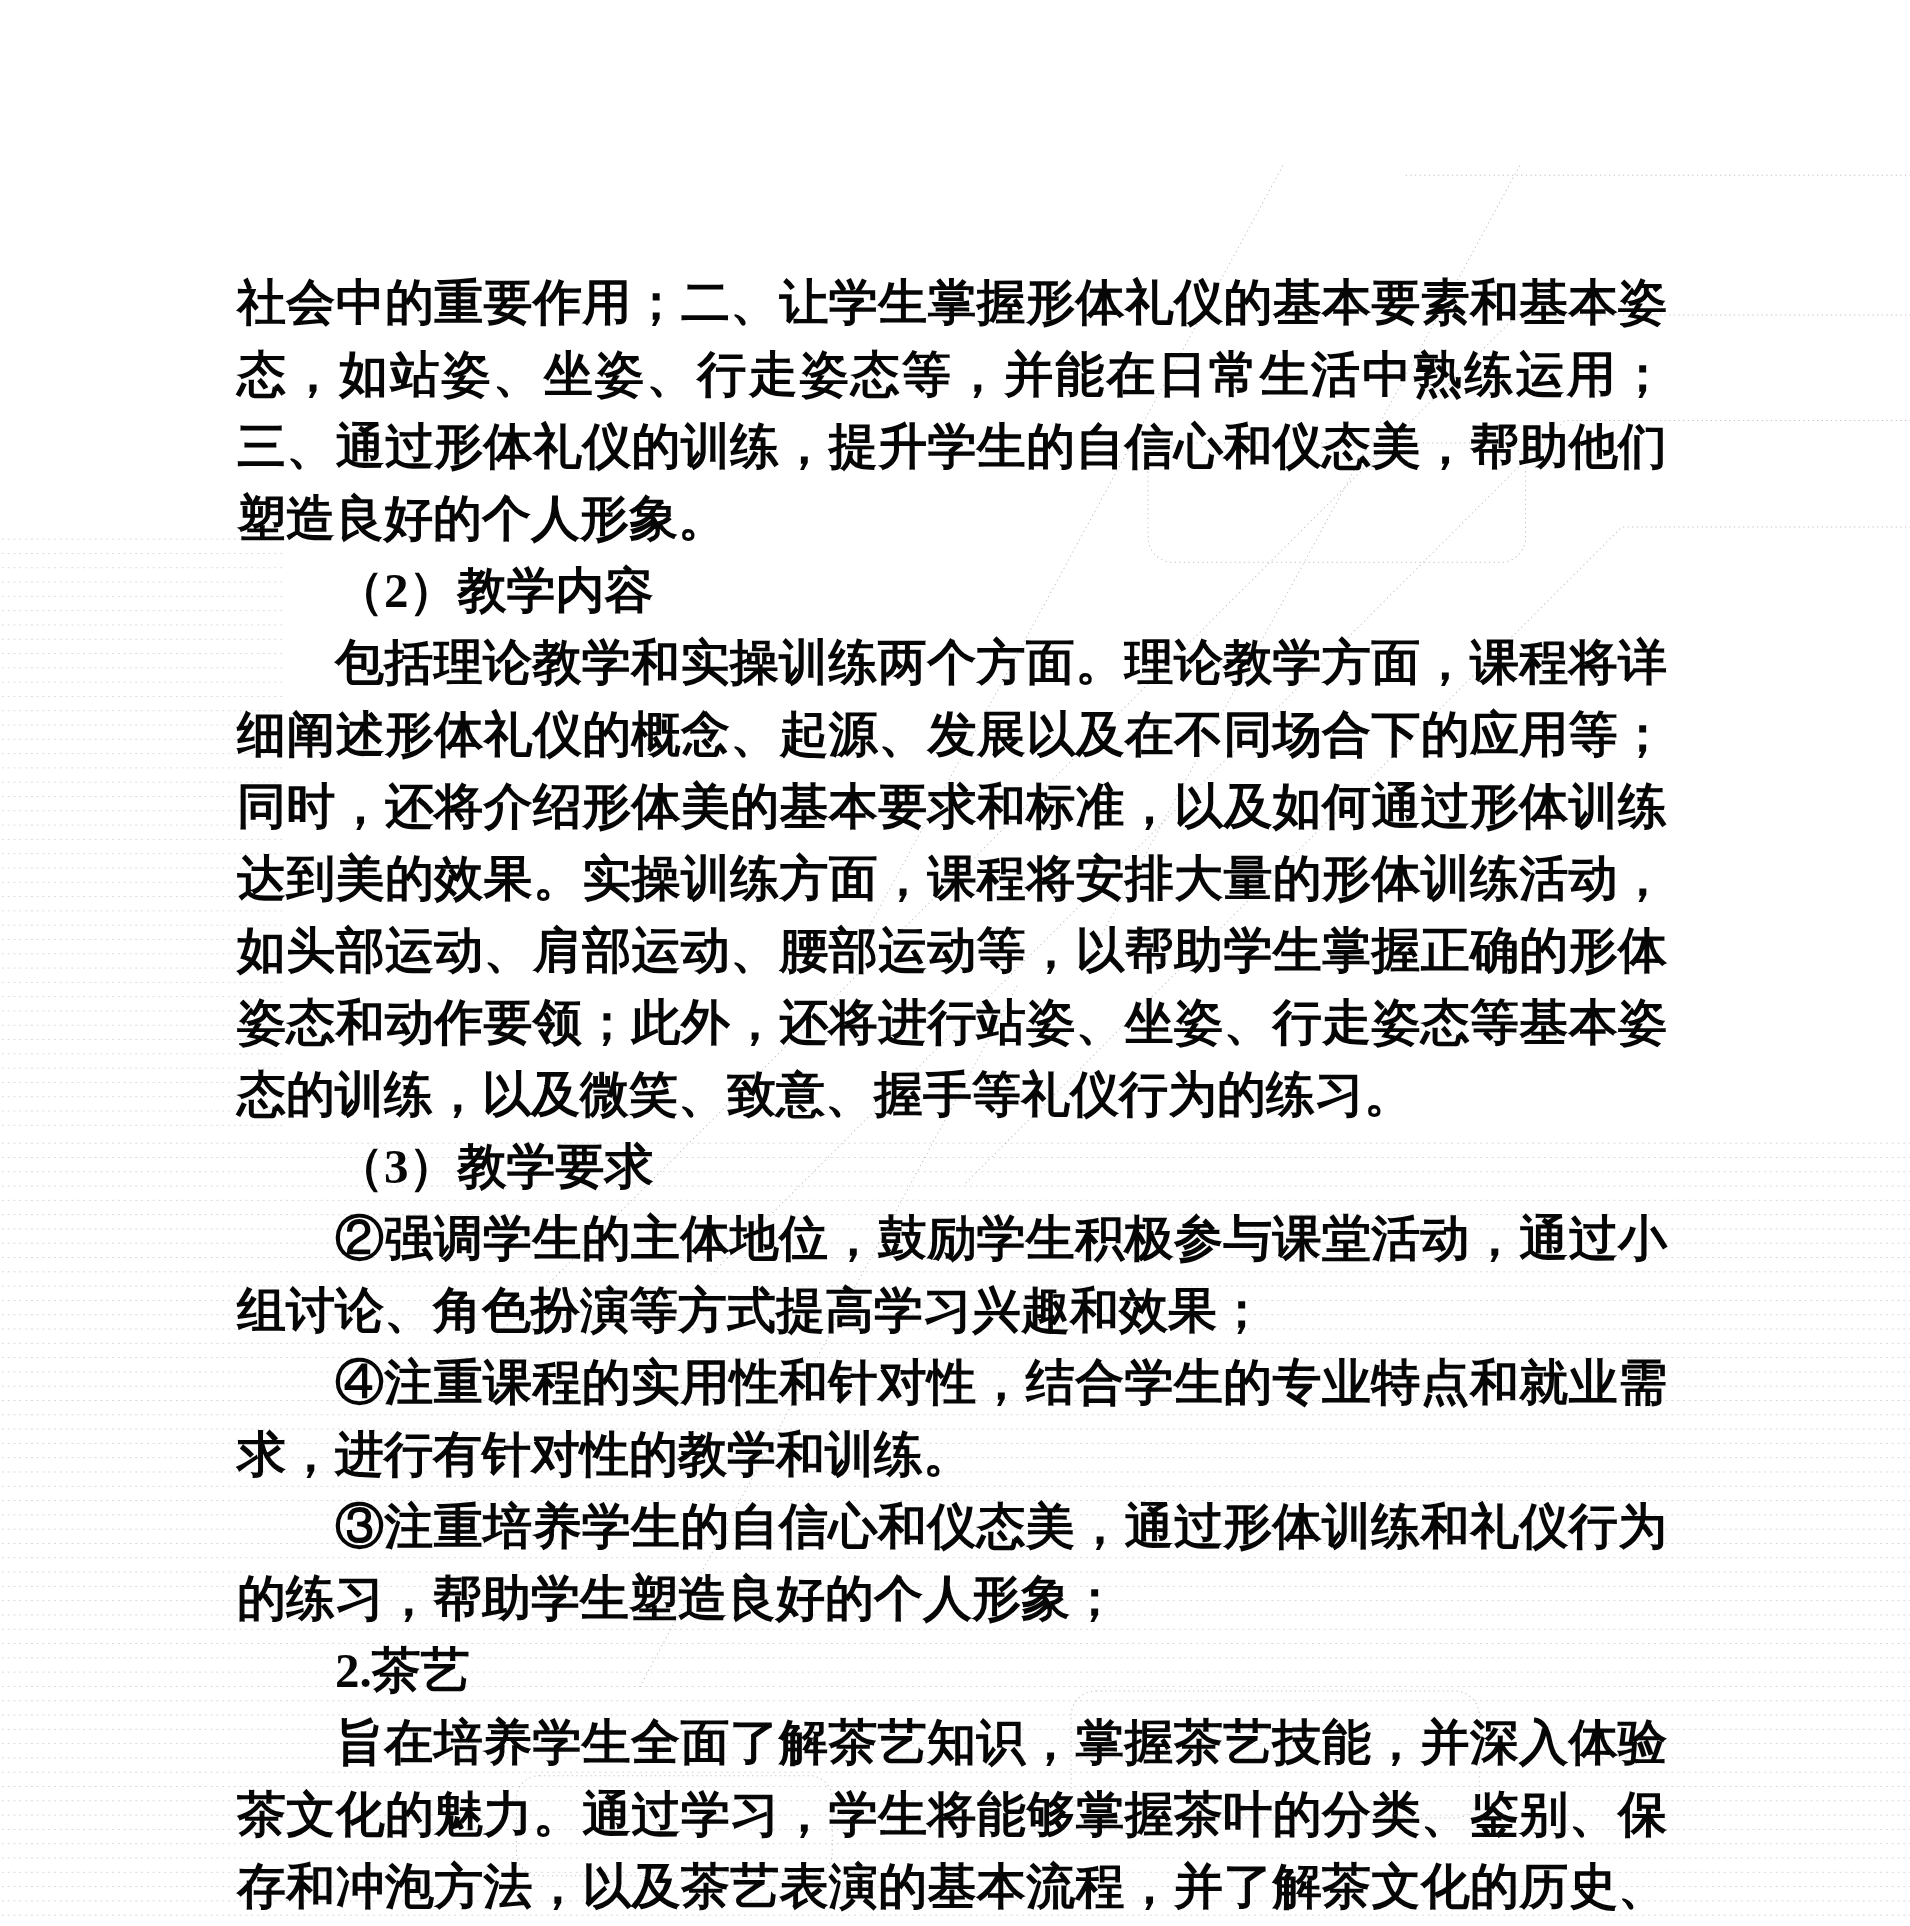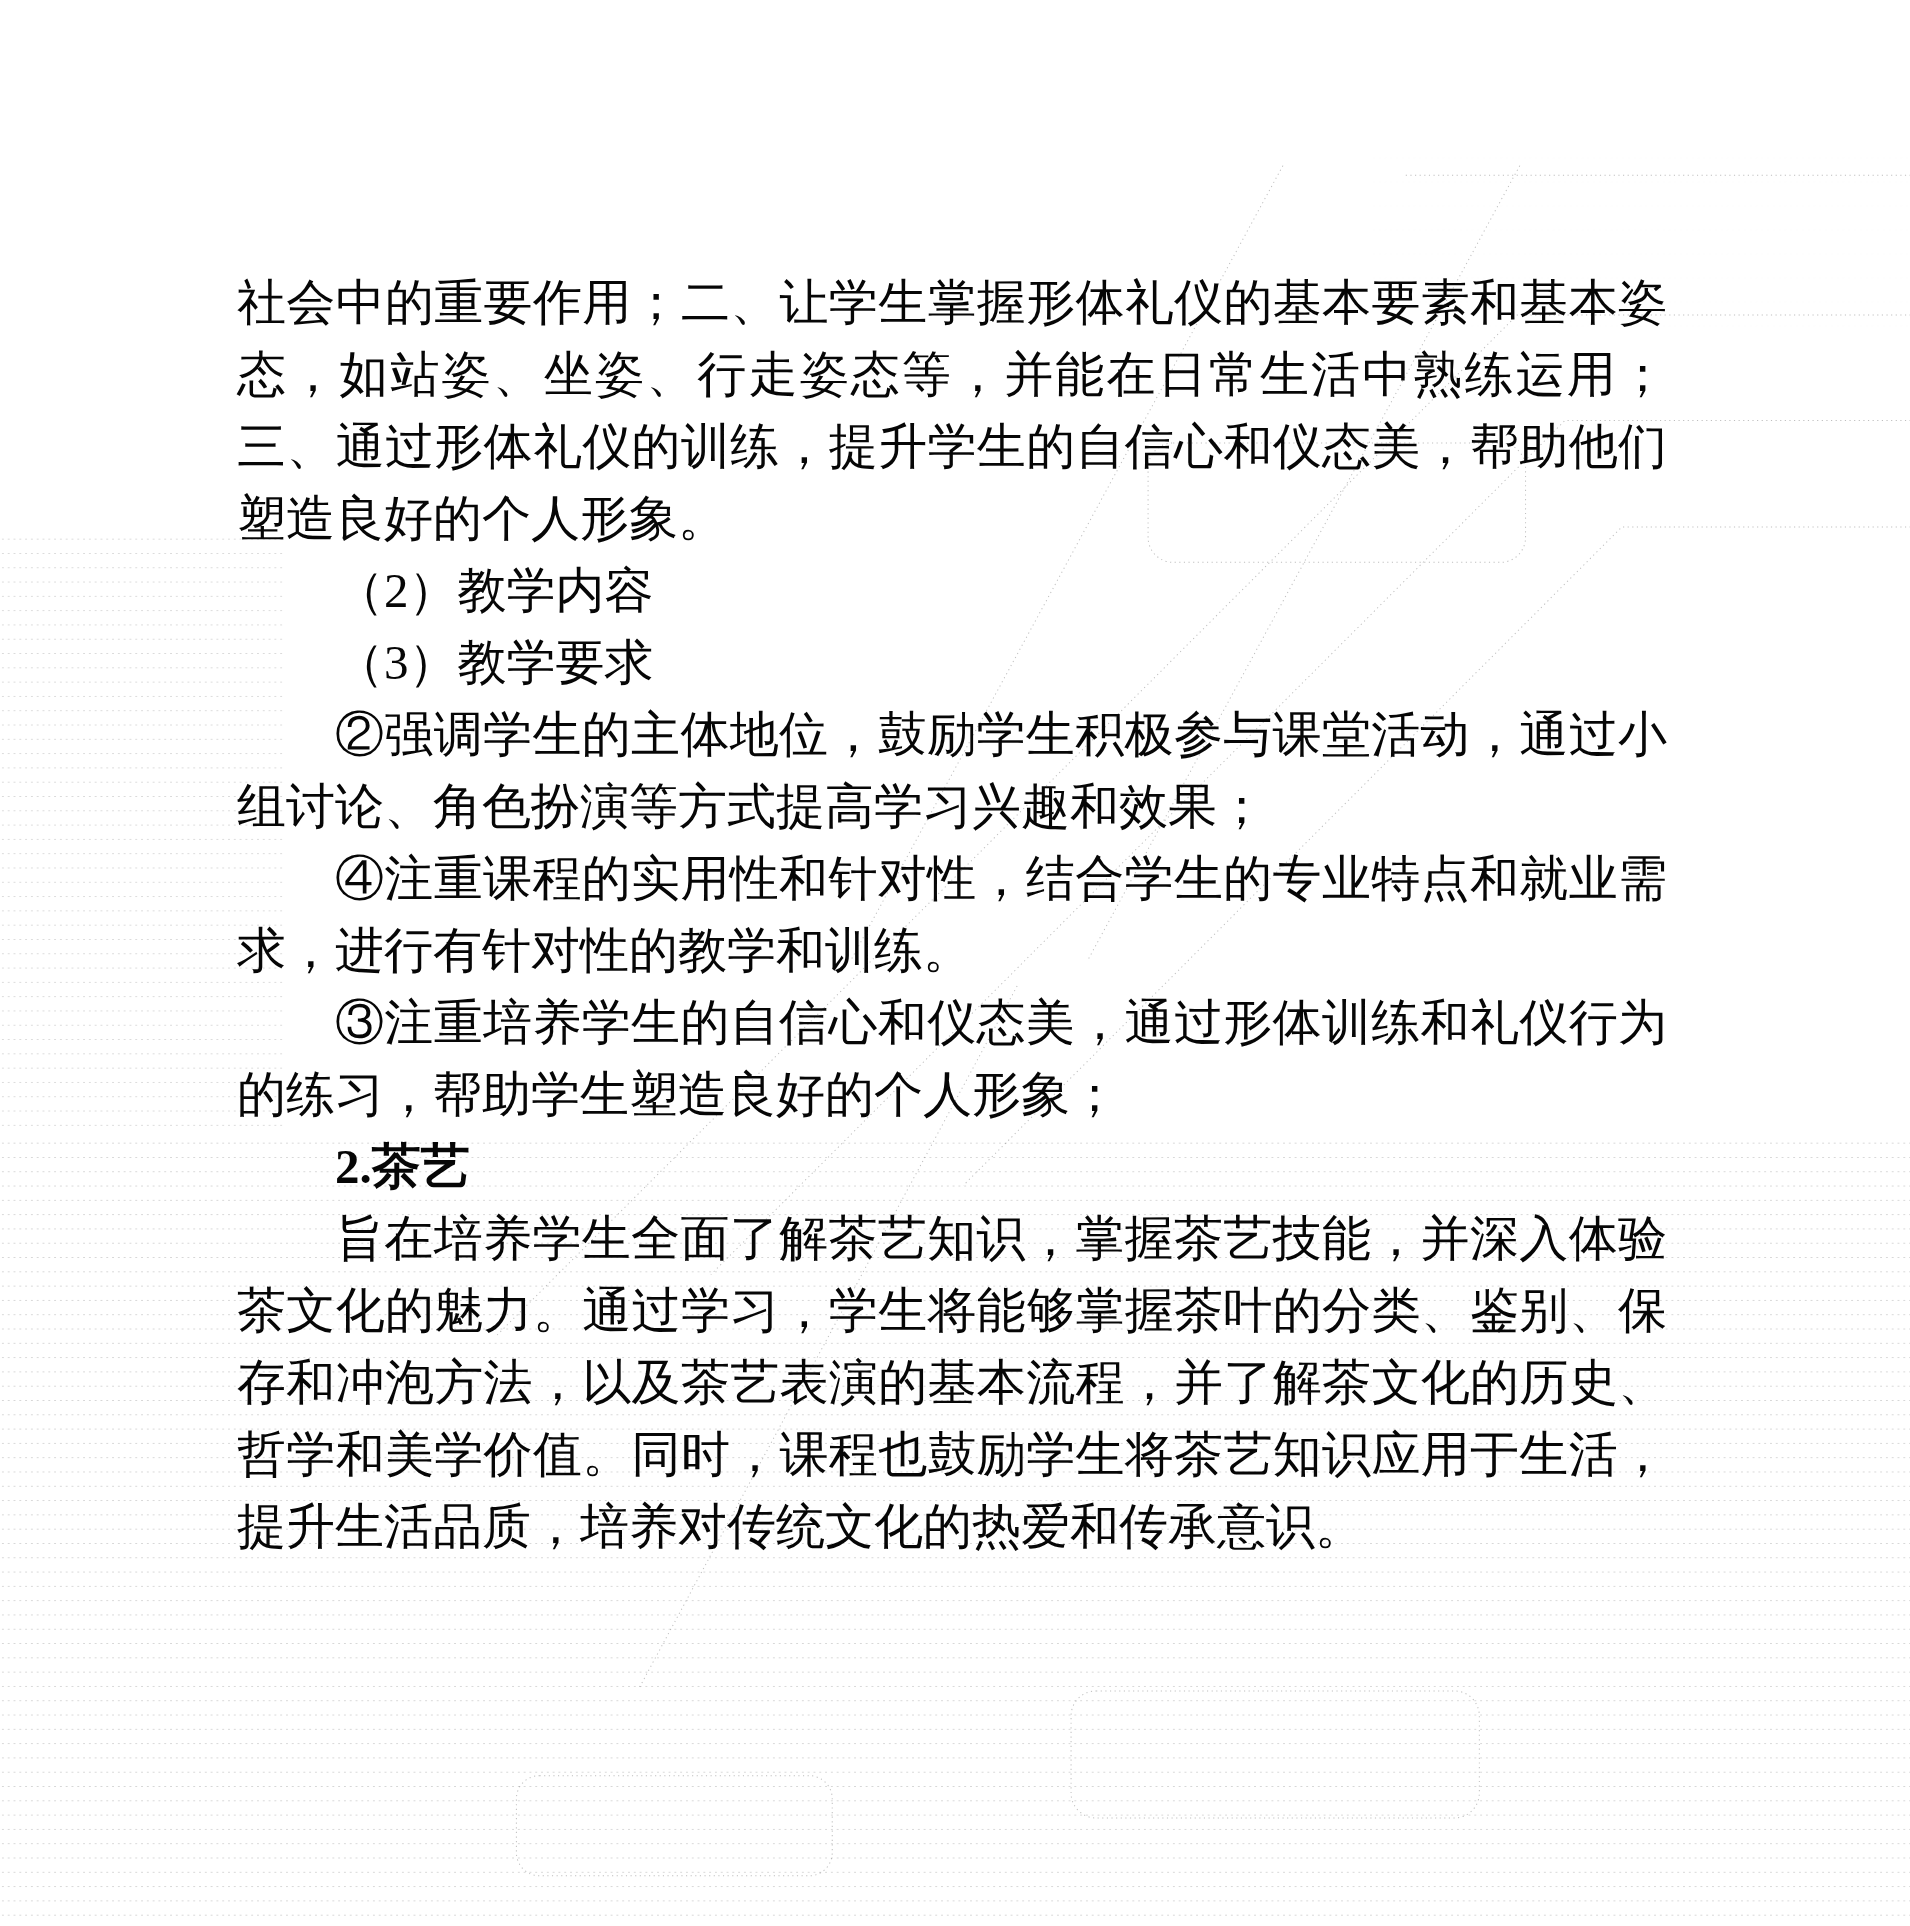--- a/index.html
+++ b/index.html
@@ -43,20 +43,21 @@
     top: 267px;
     width: 1430px;
     font-size: 49px;
     line-height: 72px;
     text-align: justify;
     text-justify: inter-character;
   }
   .content p {
     margin: 0;
     padding: 0;
+    font-weight: bold;
   }
   .content p.indent { text-indent: 2em; }
   .content p.bold { font-weight: 700; }
 </style>
 </head>
 <body>
 
 <div class="page">
 
   <div class="texture-layer dots" id="dots-left"></div>
@@ -90,20 +91,21 @@
     <path d="M4960 6447 H3660 L3092 7015"></path>
     <path d="M4960 6487 H3700 L3132 7015"></path>
     <path d="M4960 6900 L4350 7015"></path>
 
     <path d="M690 7015 L1540 6160"></path>
   </svg>
 
   <main class="content" id="content">
       <p class="body">社会中的重要作用；二、让学生掌握形体礼仪的基本要素和基本姿态，如站姿、坐姿、行走姿态等，并能在日常生活中熟练运用；三、通过形体礼仪的训练，提升学生的自信心和仪态美，帮助他们塑造良好的个人形象。</p>
       <p class="indent heading">（2）教学内容</p>
+      <p class="indent body">包括理论教学和实操训练两个方面。理论教学方面，课程将详细阐述形体礼仪的概念、起源、发展以及在不同场合下的应用等；同时，还将介绍形体美的基本要求和标准，以及如何通过形体训练达到美的效果。实操训练方面，课程将安排大量的形体训练活动，如头部运动、肩部运动、腰部运动等，以帮助学生掌握正确的形体姿态和动作要领；此外，还将进行站姿、坐姿、行走姿态等基本姿态的训练，以及微笑、致意、握手等礼仪行为的练习。</p>
       <p class="indent heading">（3）教学要求</p>
       <p class="indent body">②强调学生的主体地位，鼓励学生积极参与课堂活动，通过小组讨论、角色扮演等方式提高学习兴趣和效果；</p>
       <p class="indent body">④注重课程的实用性和针对性，结合学生的专业特点和就业需求，进行有针对性的教学和训练。</p>
       <p class="indent body">③注重培养学生的自信心和仪态美，通过形体训练和礼仪行为的练习，帮助学生塑造良好的个人形象；</p>
       <p class="indent bold heading">2.茶艺</p>
       <p class="indent body">旨在培养学生全面了解茶艺知识，掌握茶艺技能，并深入体验茶文化的魅力。通过学习，学生将能够掌握茶叶的分类、鉴别、保存和冲泡方法，以及茶艺表演的基本流程，并了解茶文化的历史、哲学和美学价值。同时，课程也鼓励学生将茶艺知识应用于生活，提升生活品质，培养对传统文化的热爱和传承意识。</p>
     </main>
 
 </div>
 

